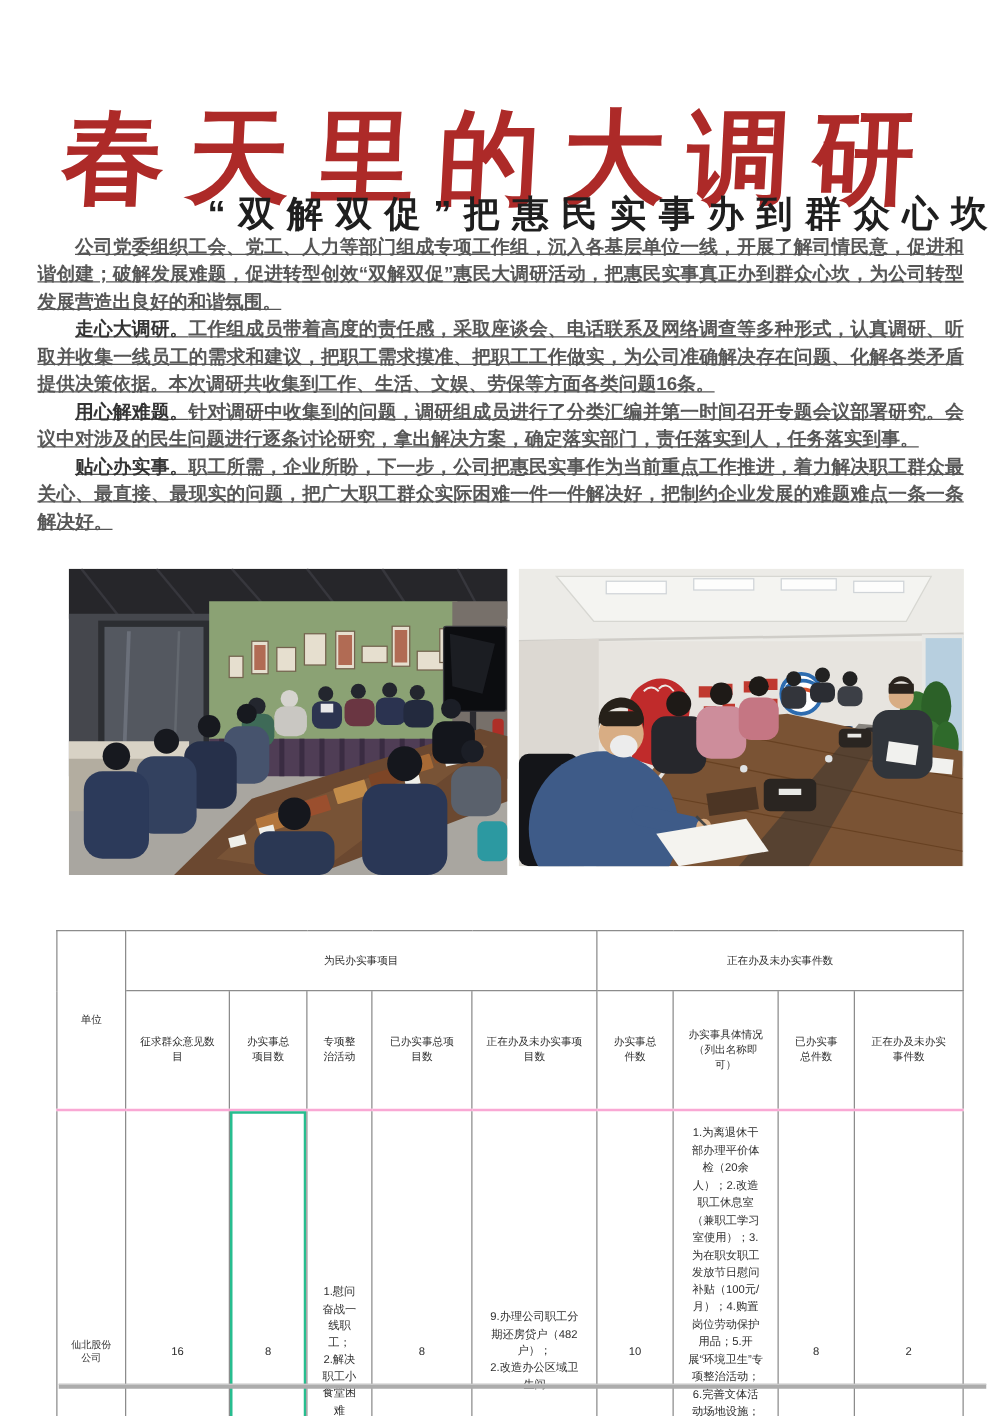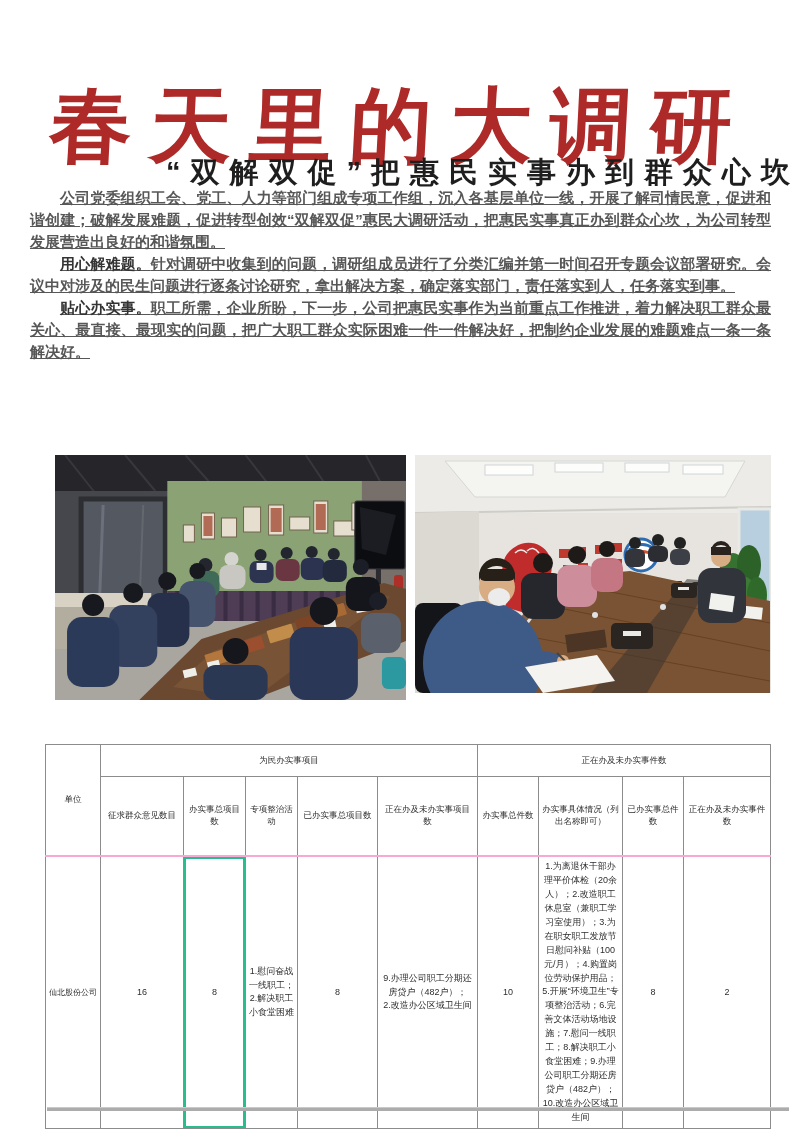--- a/index.html
+++ b/index.html
@@ -26,21 +26,21 @@
   .photos{position:absolute;top:455px;left:55px;width:716px;display:flex;gap:9px;align-items:flex-start;}
   .photos figure{margin:0;padding:0;}
   .ph-l{width:351px;height:245px;}
   .ph-r{width:356px;height:238px;}
   .photos svg{display:block;width:100%;height:100%;}
 
   
   .results-table{position:absolute;top:744px;left:45px;width:725px;
                  border-collapse:collapse;table-layout:fixed;
                  font-size:8.5px;color:#2e2e2e;}
-  .results-table th,.results-table td{border:1px solid #8c8c8c;padding:3px;
+  .results-table th,.results-table td{border:1px solid #8c8c8c;padding:11px;
                  text-align:center;vertical-align:middle;font-weight:normal;overflow:hidden;}
   .results-table thead tr.gh th{height:25px;}
   .results-table thead tr.ch th{height:72px;}
   .results-table tbody td{height:186px;border-top:2px solid #f9a8d4;font-size:9px;}
   .cell-pre{white-space:pre-line;font-size:7.5px;line-height:1.5;}
   .cell-long{font-size:7px;line-height:1.55;text-align:left;padding:2px;}
   .selected{box-shadow:inset 0 0 0 2px #27bd8f;position:relative;}
 
   
   .divider{position:absolute;top:1107px;left:47px;width:742px;height:3px;
@@ -49,20 +49,21 @@
 </head>
 <body>
 
 <div class="page">
 
   <h1 class="title">春天里的大调研</h1>
   <h2 class="subtitle">“双解双促”把惠民实事办到群众心坎</h2>
 
   <section class="article">
     <p><span class="lead"></span><span>公司党委组织工会、党工、人力等部门组成专项工作组，沉入各基层单位一线，开展了解司情民意，促进和谐创建；破解发展难题，促进转型创效“双解双促”惠民大调研活动，把惠民实事真正办到群众心坎，为公司转型发展营造出良好的和谐氛围。</span></p>
+    <p><span class="lead">走心大调研。</span><span>工作组成员带着高度的责任感，采取座谈会、电话联系及网络调查等多种形式，认真调研、听取并收集一线员工的需求和建议，把职工需求摸准、把职工工作做实，为公司准确解决存在问题、化解各类矛盾提供决策依据。本次调研共收集到工作、生活、文娱、劳保等方面各类问题16条。</span></p>
     <p><span class="lead">用心解难题。</span><span>针对调研中收集到的问题，调研组成员进行了分类汇编并第一时间召开专题会议部署研究。会议中对涉及的民生问题进行逐条讨论研究，拿出解决方案，确定落实部门，责任落实到人，任务落实到事。</span></p>
     <p><span class="lead">贴心办实事。</span><span>职工所需，企业所盼，下一步，公司把惠民实事作为当前重点工作推进，着力解决职工群众最关心、最直接、最现实的问题，把广大职工群众实际困难一件一件解决好，把制约企业发展的难题难点一条一条解决好。</span></p>
   </section>
 
   <section class="photos">
 
     <figure class="ph-l">
       <svg viewBox="0 0 350 245" preserveAspectRatio="none">
         <rect width="350" height="245" fill="#a9a6a0"></rect>
         <rect x="0" y="0" width="350" height="40" fill="#26262a"></rect>

